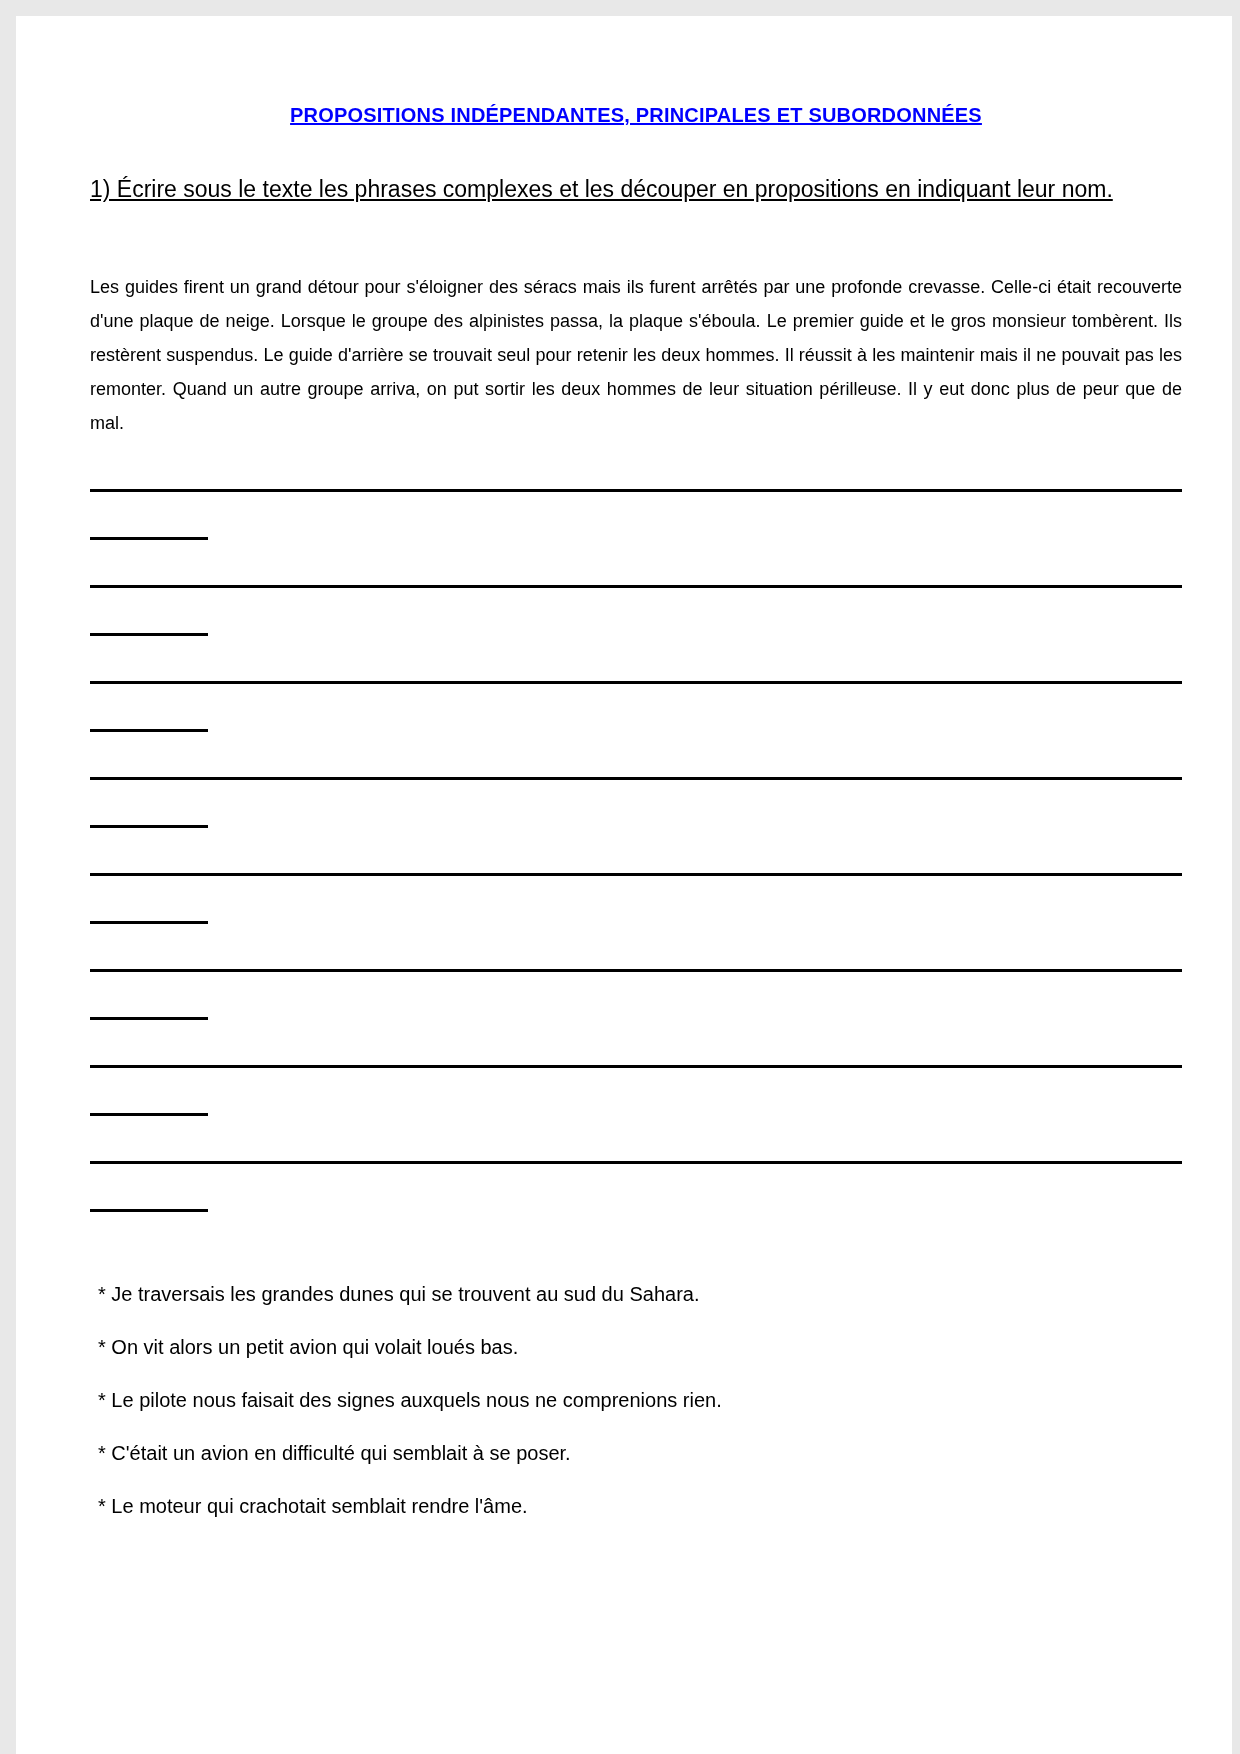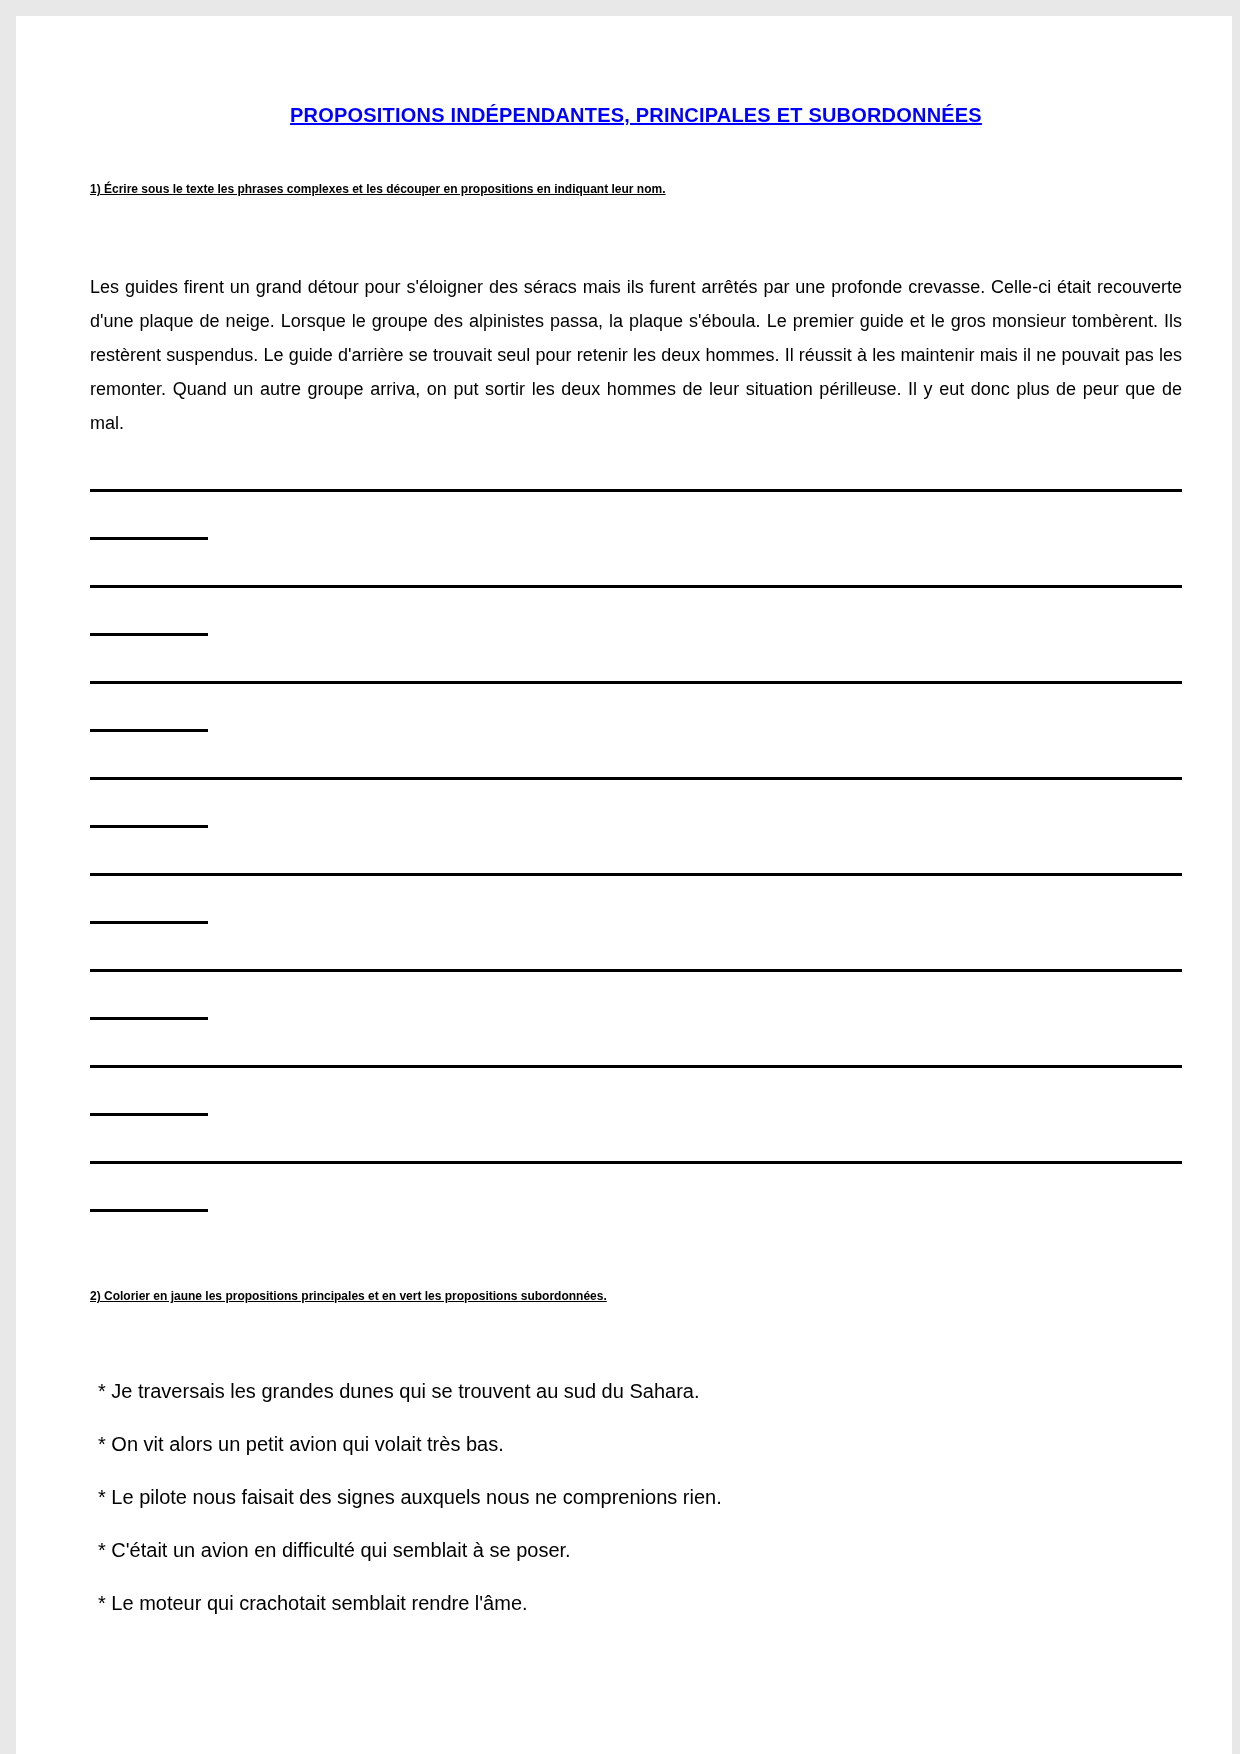--- a/index.html
+++ b/index.html
@@ -23,22 +23,22 @@
   .doc-title {
     text-align: center;
     font-size: 20px;
     font-weight: bold;
     line-height: 26px;
     text-decoration: underline;
     letter-spacing: 0.2px;
   }
 
   .exercise-heading {
-    font-size: 12px;
-    font-weight: bold;
+    font-size: 23px;
+    font-weight: normal;
     text-decoration: underline;
     line-height: 26px;
   }
 
   .heading-1 { margin-top: 32px; }
 
   .source-text {
     margin-top: 52px;
     font-size: 18px;
     line-height: 34px;
@@ -88,24 +88,23 @@
         <div class="line-row long"></div>
         <div class="line-row short"></div>
         <div class="line-row long"></div>
         <div class="line-row short"></div>
         <div class="line-row long"></div>
         <div class="line-row short"></div>
         <div class="line-row long"></div>
         <div class="line-row short"></div>
       </div>
 
-    <div class="exercise-heading heading-2">2) Colorier en jaune les propositions principales et en vert les propositions subordonnées.</div>
 
     <div class="sentence-list">
         <div class="sentence">* Je traversais les grandes dunes qui se trouvent au sud du Sahara.</div>
-        <div class="sentence">* On vit alors un petit avion qui volait très bas.</div>
+        <div class="sentence">* On vit alors un petit avion qui volait loués bas.</div>
         <div class="sentence">* Le pilote nous faisait des signes auxquels nous ne comprenions rien.</div>
         <div class="sentence">* C'était un avion en difficulté qui semblait à se poser.</div>
         <div class="sentence">* Le moteur qui crachotait semblait rendre l'âme.</div>
       </div>
 
   </div>
 </div>
 
 </body></html>

